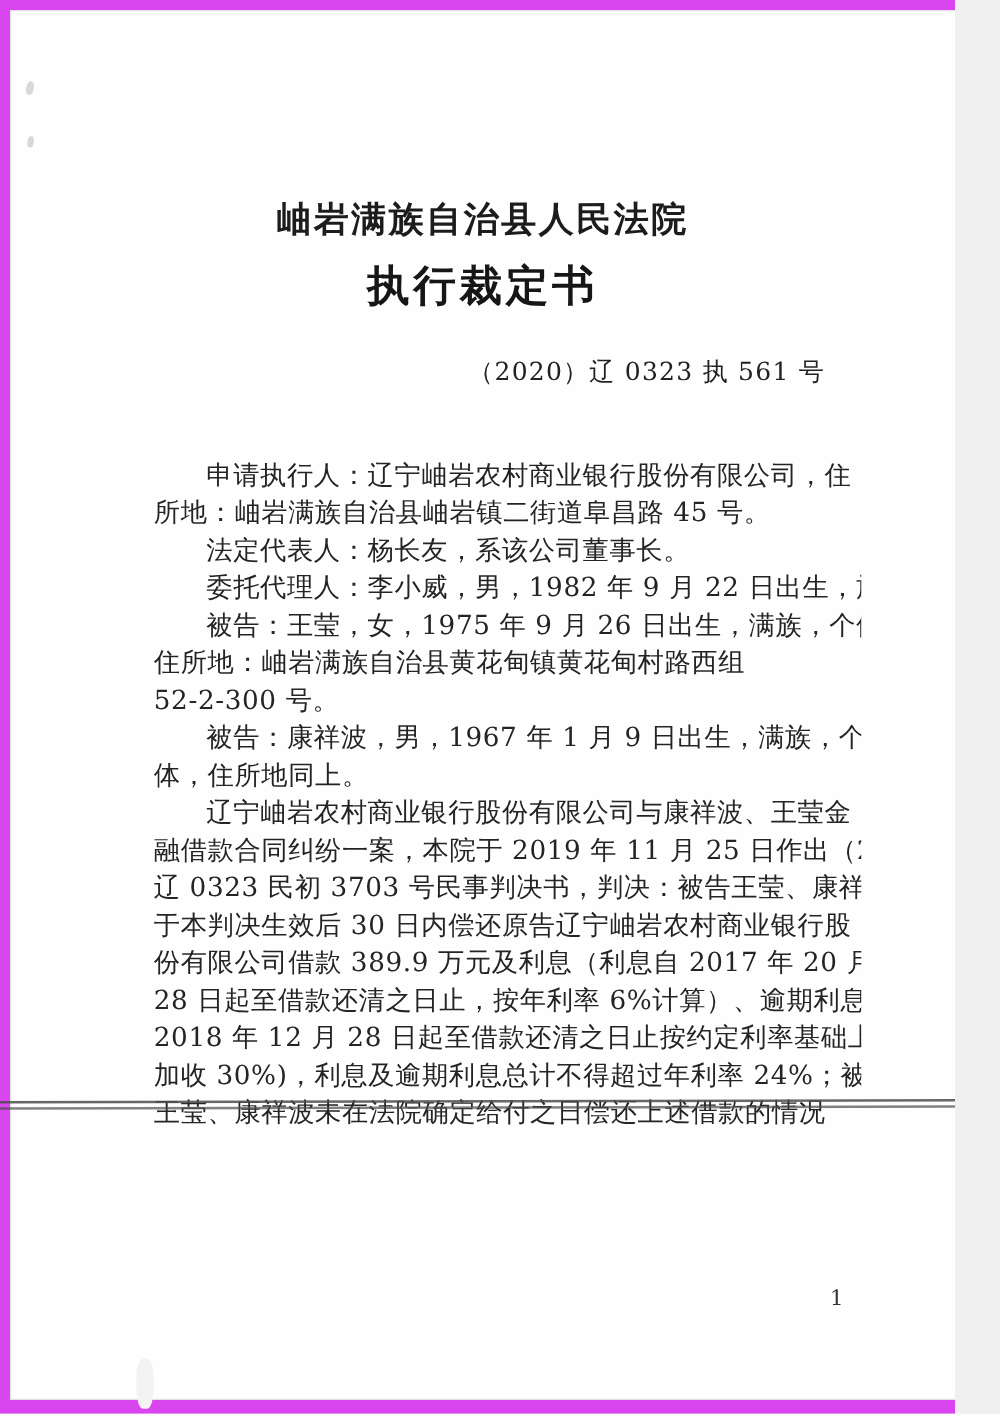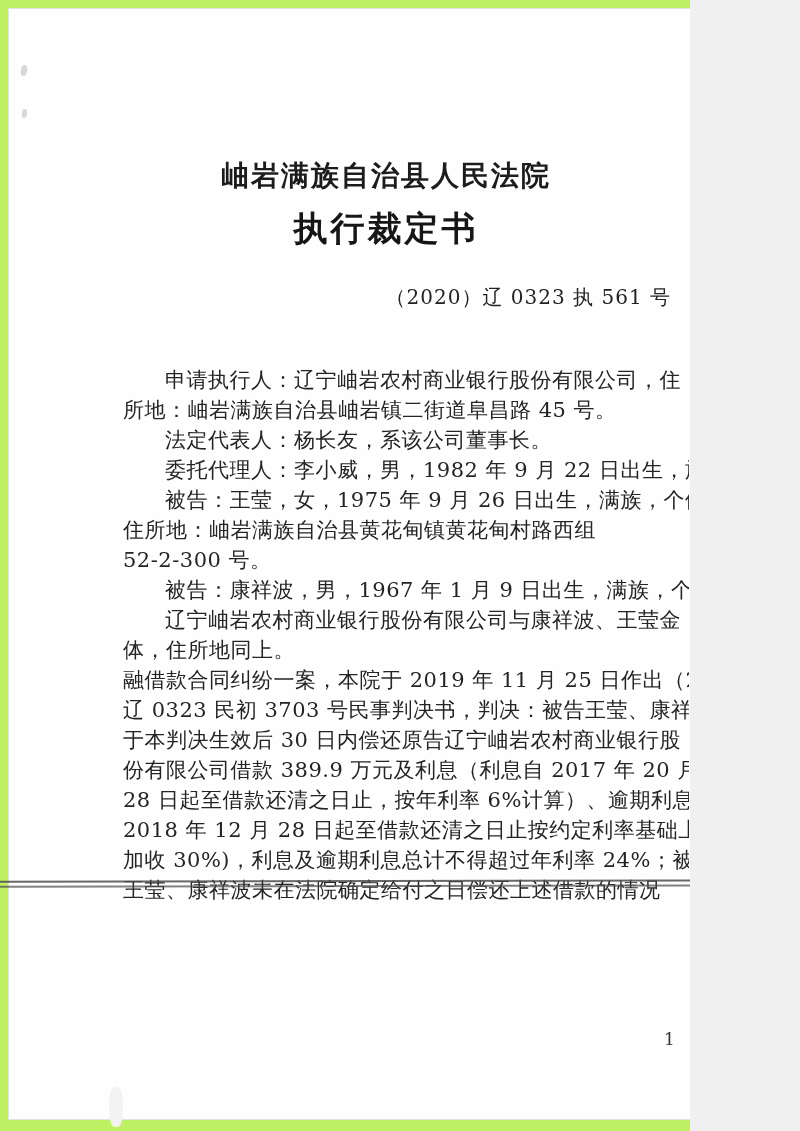--- a/index.html
+++ b/index.html
@@ -2,23 +2,23 @@
 <html><head>
 <meta charset="utf-8">
 <style>
   html, body {
     margin: 0;
     padding: 0;
     background: #f0f0f0;
   }
   .canvas {
     position: relative;
-    width: 690px;
+    width: 764px;
     height: 1131px;
-    background: #bef264;
+    background: #d946ef;
     overflow: hidden;
     font-family: "DejaVu Serif", "Liberation Serif", serif;
   }
   .page {
     position: absolute;
     left: 8px;
     top: 8px;
     width: 782px;
     height: 1112px;
     background: #fefefe;
@@ -49,21 +49,21 @@
     transform: translateX(-13px);
     font-size: 34px;
     font-weight: 700;
     letter-spacing: 3px;
     color: #161616;
     white-space: nowrap;
   }
   .case-number {
     position: absolute;
     top: 275px;
-    right: 118px;
+    right: 129px;
     font-size: 20px;
     color: #222222;
     letter-spacing: 1px;
     white-space: nowrap;
   }
   .body-text {
     position: absolute;
     left: 114px;
     top: 356px;
     width: 566px;
@@ -130,22 +130,22 @@
 
     <div class="body-text">
         <div class="line indent">申请执行人：辽宁岫岩农村商业银行股份有限公司，住</div>
         <div class="line">所地：岫岩满族自治县岫岩镇二街道阜昌路 45 号。</div>
         <div class="line indent">法定代表人：杨长友，系该公司董事长。</div>
         <div class="line indent">委托代理人：李小威，男，1982 年 9 月 22 日出生，族，</div>
         <div class="line indent">被告：王莹，女，1975 年 9 月 26 日出生，满族，个体，</div>
         <div class="line">住所地：岫岩满族自治县黄花甸镇黄花甸村路西组</div>
         <div class="line">52-2-300 号。</div>
         <div class="line indent">被告：康祥波，男，1967 年 1 月 9 日出生，满族，个</div>
+        <div class="line">体，住所地同上。</div>
         <div class="line indent">辽宁岫岩农村商业银行股份有限公司与康祥波、王莹金</div>
-        <div class="line">体，住所地同上。</div>
         <div class="line">融借款合同纠纷一案，本院于 2019 年 11 月 25 日作出（2019）</div>
         <div class="line">辽 0323 民初 3703 号民事判决书，判决：被告王莹、康祥波</div>
         <div class="line">于本判决生效后 30 日内偿还原告辽宁岫岩农村商业银行股</div>
         <div class="line">份有限公司借款 389.9 万元及利息（利息自 2017 年 20 月</div>
         <div class="line">28 日起至借款还清之日止，按年利率 6%计算）、逾期利息（自</div>
         <div class="line">2018 年 12 月 28 日起至借款还清之日止按约定利率基础上</div>
         <div class="line">加收 30%)，利息及逾期利息总计不得超过年利率 24%；被告</div>
         <div class="line">王莹、康祥波未在法院确定给付之日偿还上述借款的情况</div>
       </div>
 

